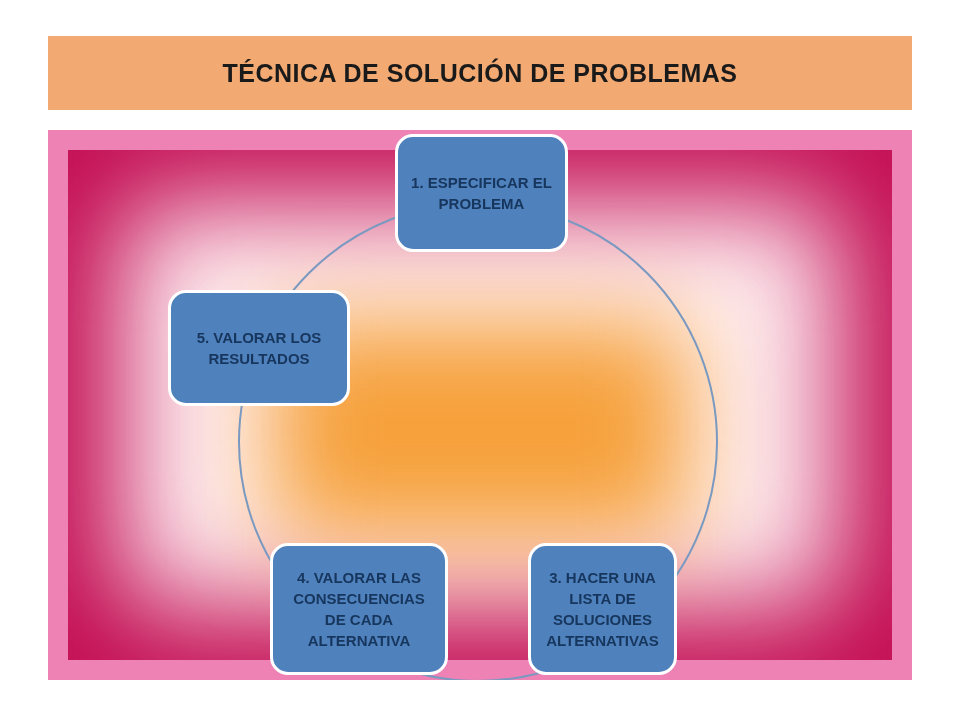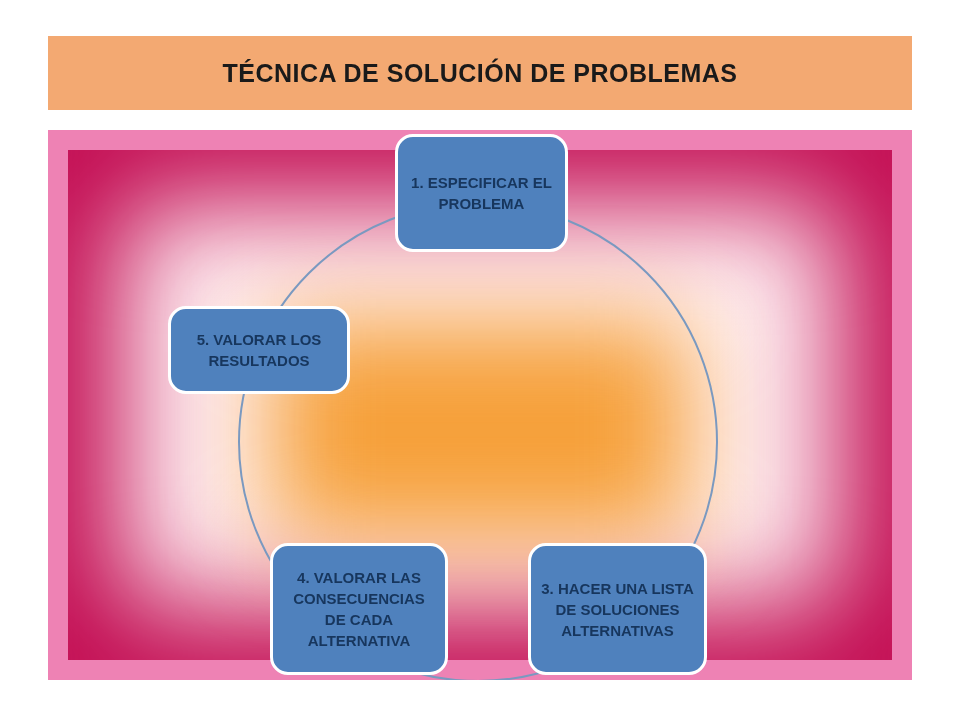--- a/index.html
+++ b/index.html
@@ -86,23 +86,23 @@
     justify-content: center;
     text-align: center;
     color: #17365d;
     font-weight: bold;
     font-size: 15px;
     line-height: 1.4;
     padding: 8px 10px;
   }
   .step-1 { left: 347px; top: 4px;   width: 173px; height: 118px; }
   .step-2 { left: 567px; top: 153px; width: 180px; height: 132px; }
-  .step-3 { left: 480px; top: 413px; width: 179px; height: 132px; }
+  .step-3 { left: 480px; top: 413px; width: 149px; height: 132px; }
   .step-4 { left: 222px; top: 413px; width: 178px; height: 132px; }
-  .step-5 { left: 120px; top: 176px; width: 182px; height: 88px; }
+  .step-5 { left: 120px; top: 160px; width: 182px; height: 116px; }
 </style>
 </head>
 <body>
 
 <div class="slide">
 
   <div class="banner">
     <div class="banner-title">TÉCNICA DE SOLUCIÓN DE PROBLEMAS</div>
   </div>
 

